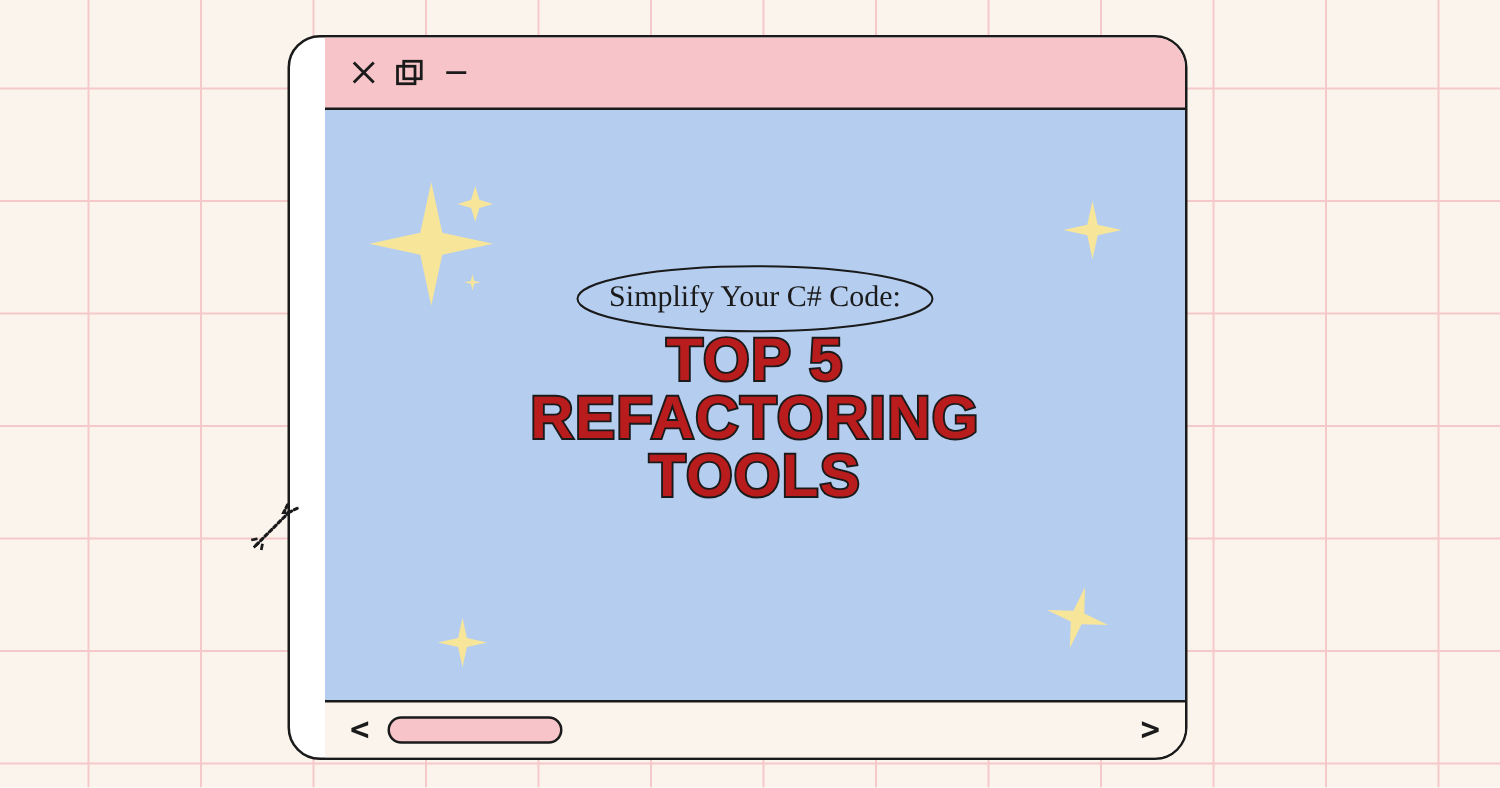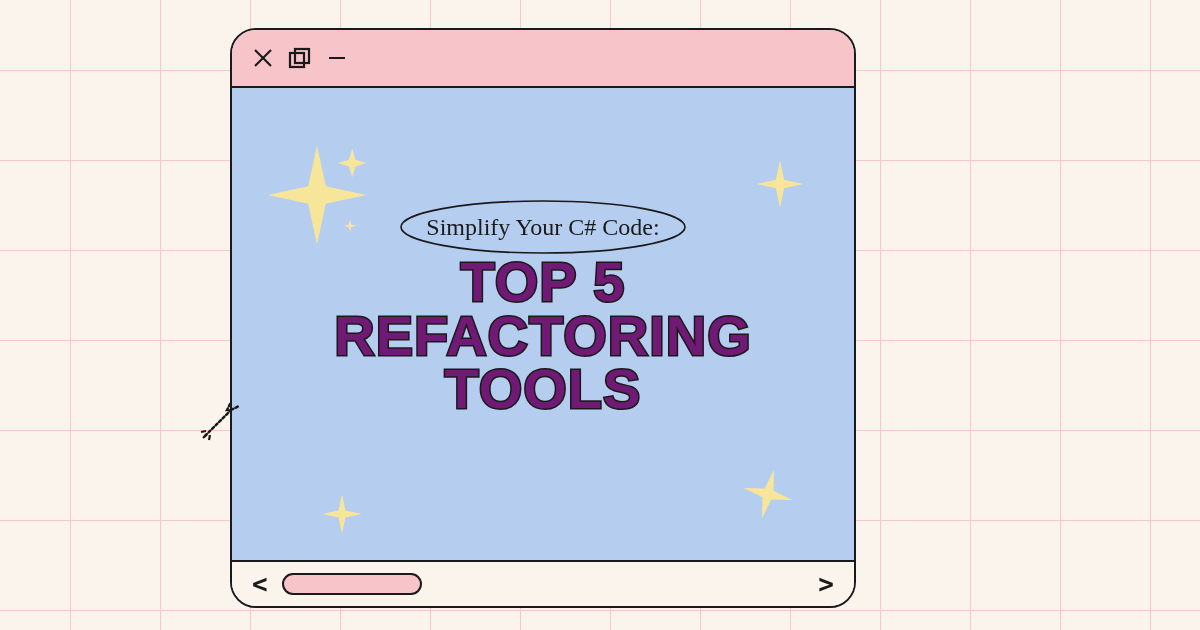--- a/index.html
+++ b/index.html
@@ -17,26 +17,27 @@
       background-image: 
         linear-gradient(#f5c9c9 1.5px, transparent 1.5px),
         linear-gradient(90deg, #f5c9c9 1.5px, transparent 1.5px);
       background-size: 90px 90px;
       background-position: -20px -20px;
     }
     .window {
       position: absolute;
       left: 230px;
       top: 28px;
-      width: 626px;
+      width: 720px;
       height: 580px;
       border: 2.5px solid #1a1a1a;
       border-radius: 26px;
       overflow: hidden;
       background: #fff;
+      padding-left: 28px;
     }
     .titlebar {
       height: 58px;
       background: #f7c5c9;
       border-bottom: 2.5px solid #1a1a1a;
       display: flex;
       align-items: center;
       padding-left: 20px;
       gap: 14px;
     }
@@ -68,24 +69,24 @@
       font-family: "Brush Script MT", cursive;
       font-size: 24px;
       color: #1a1a1a;
       position: relative;
       z-index: 1;
       white-space: nowrap;
     }
     .title {
       font-family: "Arial Black", Impact, sans-serif;
       font-weight: 900;
-      font-size: 56px;
+      font-size: 48px;
       line-height: 0.96;
       text-align: center;
-      color: #701a75;
+      color: #b91c1c;
       -webkit-text-stroke: 3px #1a1a1a;
       paint-order: stroke fill;
       letter-spacing: 1px;
       white-space: pre-line;
     }
     .footerbar {
       height: 46px;
       background: #faf4ec;
       border-top: 2.5px solid #1a1a1a;
       display: flex;

